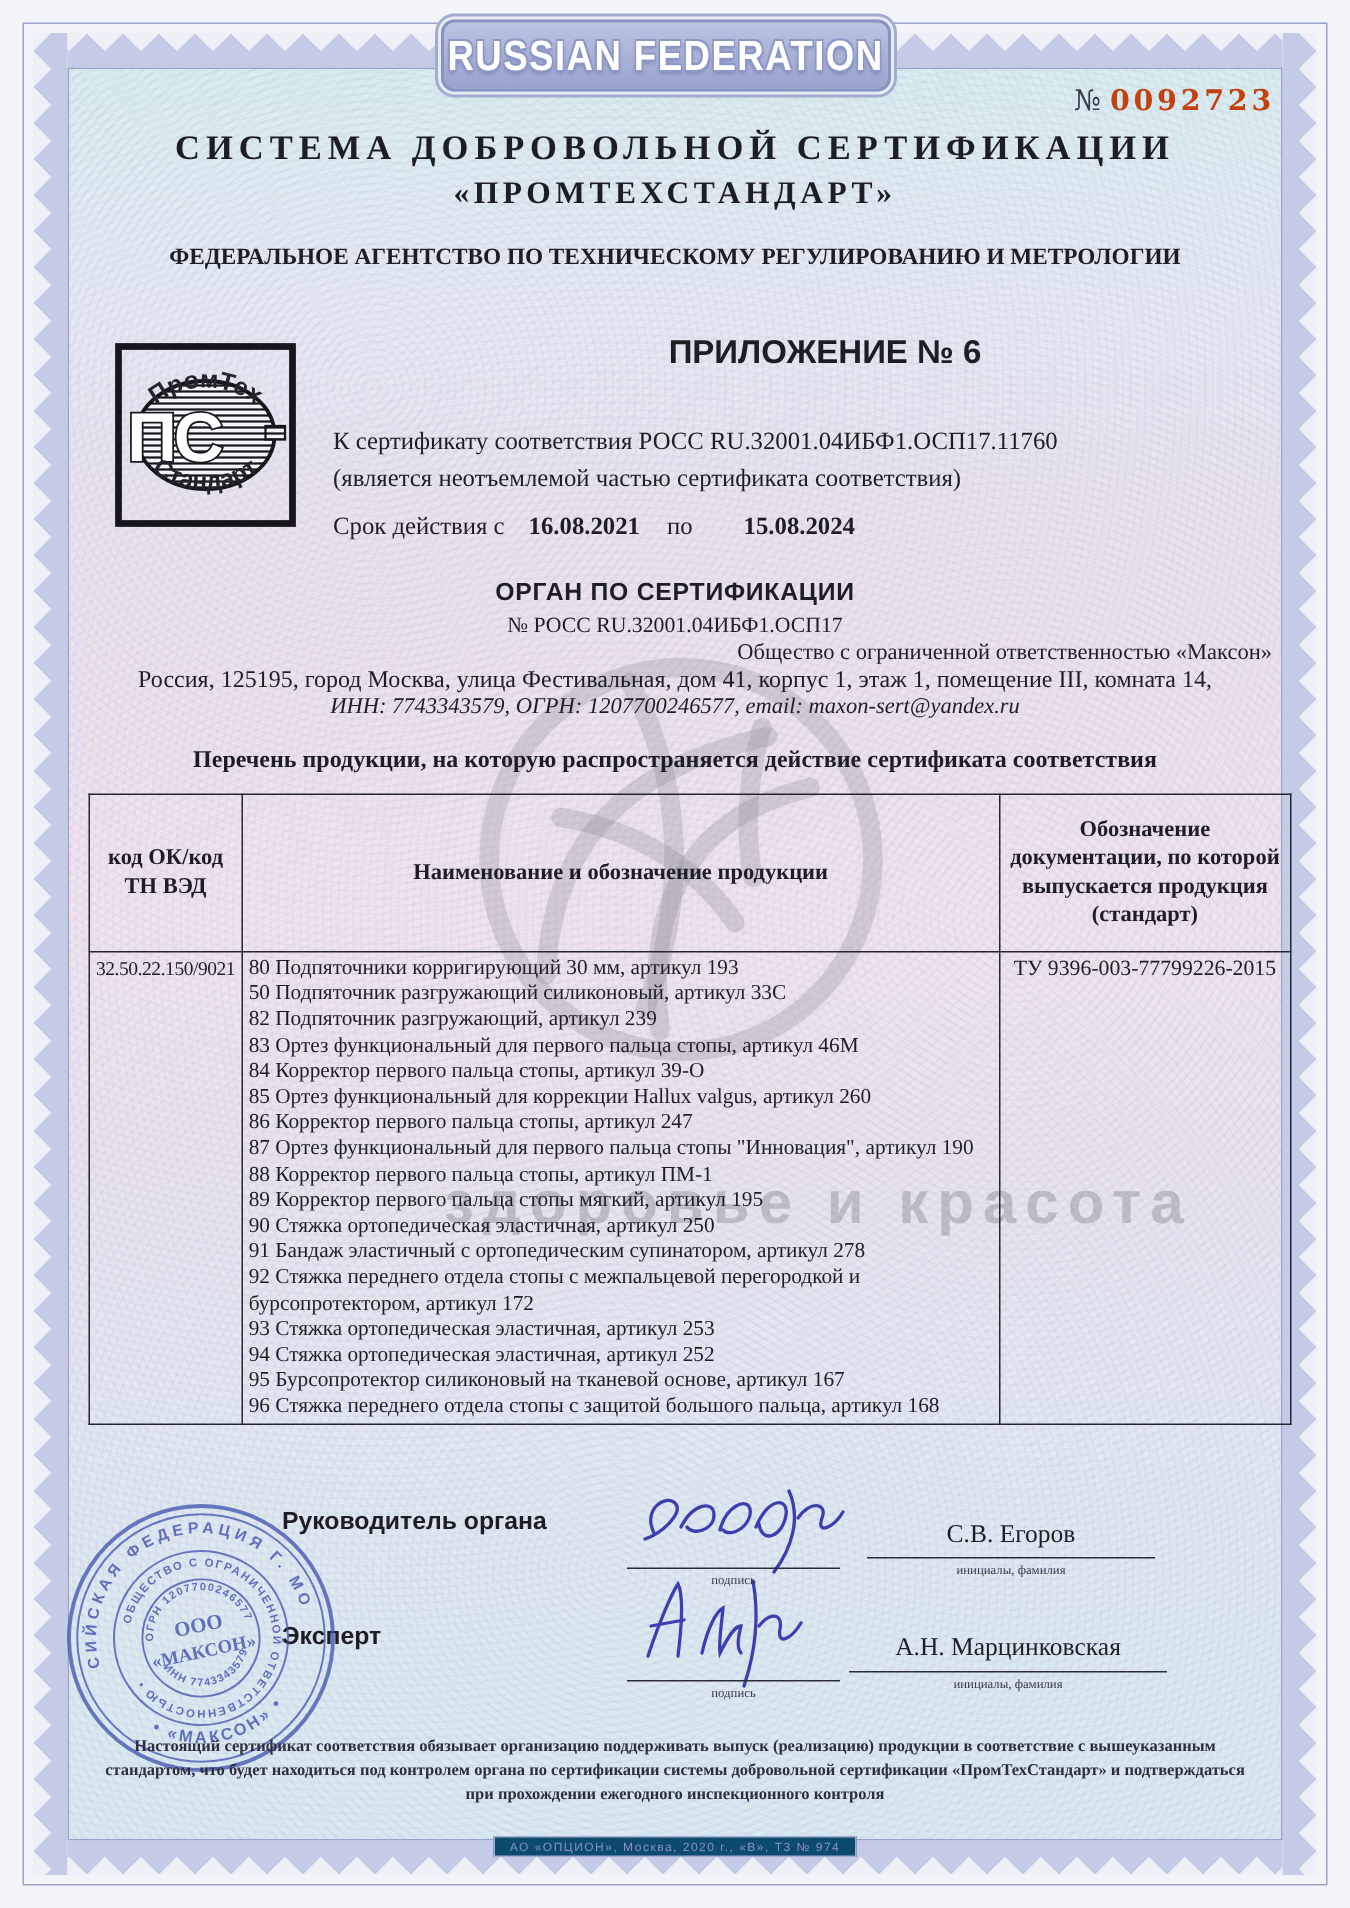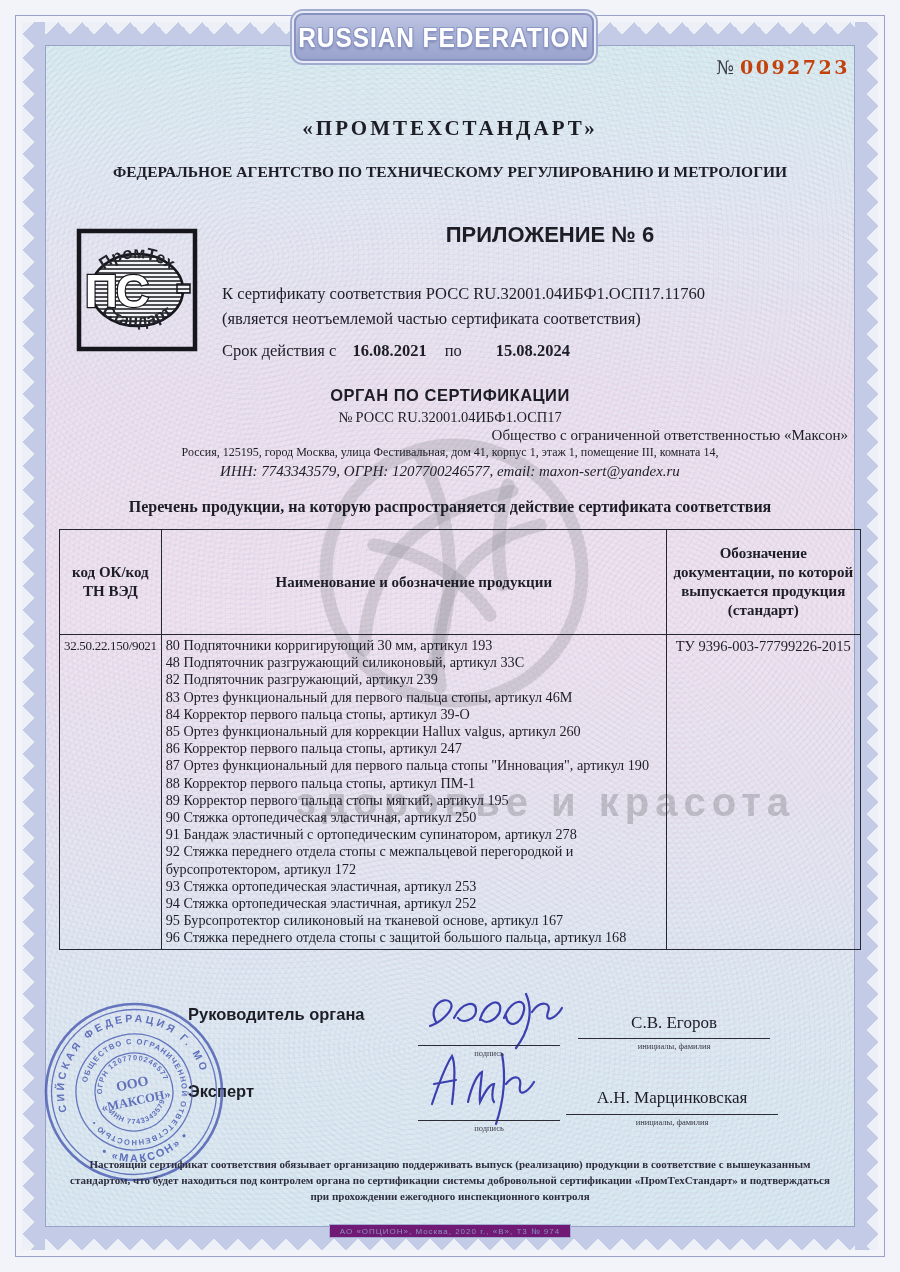--- a/index.html
+++ b/index.html
@@ -59,21 +59,21 @@
   .logo{position:absolute;left:76px;top:228px;}
   .refline1{position:absolute;left:222px;top:284px;font-size:16.5px;}
   .refline2{position:absolute;left:222px;top:309px;font-size:16.5px;}
   .validity{position:absolute;left:222px;top:341px;font-size:16.5px;display:flex;}
   .validity .d1{margin-left:16px;font-weight:bold;}
   .validity .po{margin-left:18px;}
   .validity .d2{margin-left:34px;font-weight:bold;}
   .orgh{top:386px;font-family:"Liberation Sans",sans-serif;font-weight:bold;font-size:16.5px;letter-spacing:.5px;}
   .orgn{top:409px;font-size:14.5px;}
   .orgname{top:427px;font-size:15px;text-align:right;}
-  .orgaddr{top:445px;font-size:12px;}
+  .orgaddr{top:445px;font-size:16px;}
   .orgcont{top:463px;font-size:15px;font-style:italic;}
   .listh{top:498px;font-weight:bold;font-size:16px;}
   
   .wm{position:absolute;pointer-events:none;}
   .wm-word{left:208px;top:664px;font-family:"Liberation Sans",sans-serif;font-weight:bold;
     font-size:114px;letter-spacing:5px;color:rgba(108,108,116,.40);white-space:nowrap;}
   .wm-tag{left:296px;top:780px;font-family:"Liberation Sans",sans-serif;font-weight:bold;
     font-size:40px;letter-spacing:6px;color:rgba(118,118,126,.36);white-space:nowrap;}
   
   .ptable{position:absolute;left:59px;top:529px;border-collapse:collapse;table-layout:fixed;}
@@ -100,21 +100,21 @@
   .n1{left:578px;top:1013px;width:192px;}
   .n2{left:566px;top:1088px;width:212px;}
   .sigsvg{position:absolute;}
   .sig1{left:414px;top:990px;}
   .sig2{left:424px;top:1048px;}
   .stamp{position:absolute;left:40px;top:998px;transform:rotate(-12deg);}
   
   .footnote{position:absolute;left:64px;right:64px;top:1156px;text-align:center;
     font-weight:bold;font-size:11px;line-height:16px;color:#2e2e3e;}
   .printrow{position:absolute;left:0;right:0;top:1224px;display:flex;justify-content:center;}
-  .printbox{border:1px solid #a3abd0;background:#701a75;color:#8a92bd;
+  .printbox{border:1px solid #a3abd0;background:#0c4a6e;color:#8a92bd;
     font-family:"Liberation Sans",sans-serif;font-size:8px;letter-spacing:1px;padding:1.5px 10px;}
 </style>
 </head>
 <body>
 
 <div class="page">
 
   <div class="frame-outer"></div>
   <div class="band band-top"></div>
   <div class="band band-bottom"></div>
@@ -135,20 +135,21 @@
   </svg>
   <div class="wm wm-tag">здоровье и красота</div>
 
   <div class="badge">
     <span>RUSSIAN FEDERATION</span>
   </div>
   <div class="serial">
     <span class="pfx">№</span>
     <span class="num">0092723</span>
   </div>
+  <div class="ctr t1">СИСТЕМА ДОБРОВОЛЬНОЙ СЕРТИФИКАЦИИ</div>
   <div class="ctr t2">«ПРОМТЕХСТАНДАРТ»</div>
   <div class="ctr t4">ФЕДЕРАЛЬНОЕ АГЕНТСТВО ПО ТЕХНИЧЕСКОМУ РЕГУЛИРОВАНИЮ И МЕТРОЛОГИИ</div>
 
   <div class="appendix">ПРИЛОЖЕНИЕ № 6</div>
 
   <svg class="logo" width="122" height="124" viewBox="0 0 122 124">
     <defs>
       <pattern id="hatch" width="4" height="4" patternUnits="userSpaceOnUse">
         <rect width="4" height="4" fill="#f4f5f8"></rect>
         <line x1="0" y1="1" x2="4" y2="1" stroke="#16161c" stroke-width="1.5"></line>
@@ -193,21 +194,21 @@
     <tbody>
         <tr>
       <th>код ОК/код ТН ВЭД</th>
       <th>Наименование и обозначение продукции</th>
       <th>Обозначение документации, по которой выпускается продукция (стандарт)</th>
     </tr>
     <tr>
       <td class="cell-code">32.50.22.150/9021</td>
       <td class="cell-products">
         <div>80 Подпяточники корригирующий 30 мм, артикул 193</div>
-        <div>48 Подпяточник разгружающий силиконовый, артикул 33С</div>
+        <div>50 Подпяточник разгружающий силиконовый, артикул 33С</div>
         <div>82 Подпяточник разгружающий, артикул 239</div>
         <div>83 Ортез функциональный для первого пальца стопы, артикул 46М</div>
         <div>84 Корректор первого пальца стопы, артикул 39-О</div>
         <div>85 Ортез функциональный для коррекции Hallux valgus, артикул 260</div>
         <div>86 Корректор первого пальца стопы, артикул 247</div>
         <div>87 Ортез функциональный для первого пальца стопы "Инновация", артикул 190</div>
         <div>88 Корректор первого пальца стопы, артикул ПМ-1</div>
         <div>89 Корректор первого пальца стопы мягкий, артикул 195</div>
         <div>90 Стяжка ортопедическая эластичная, артикул 250</div>
         <div>91 Бандаж эластичный с ортопедическим супинатором, артикул 278</div>

